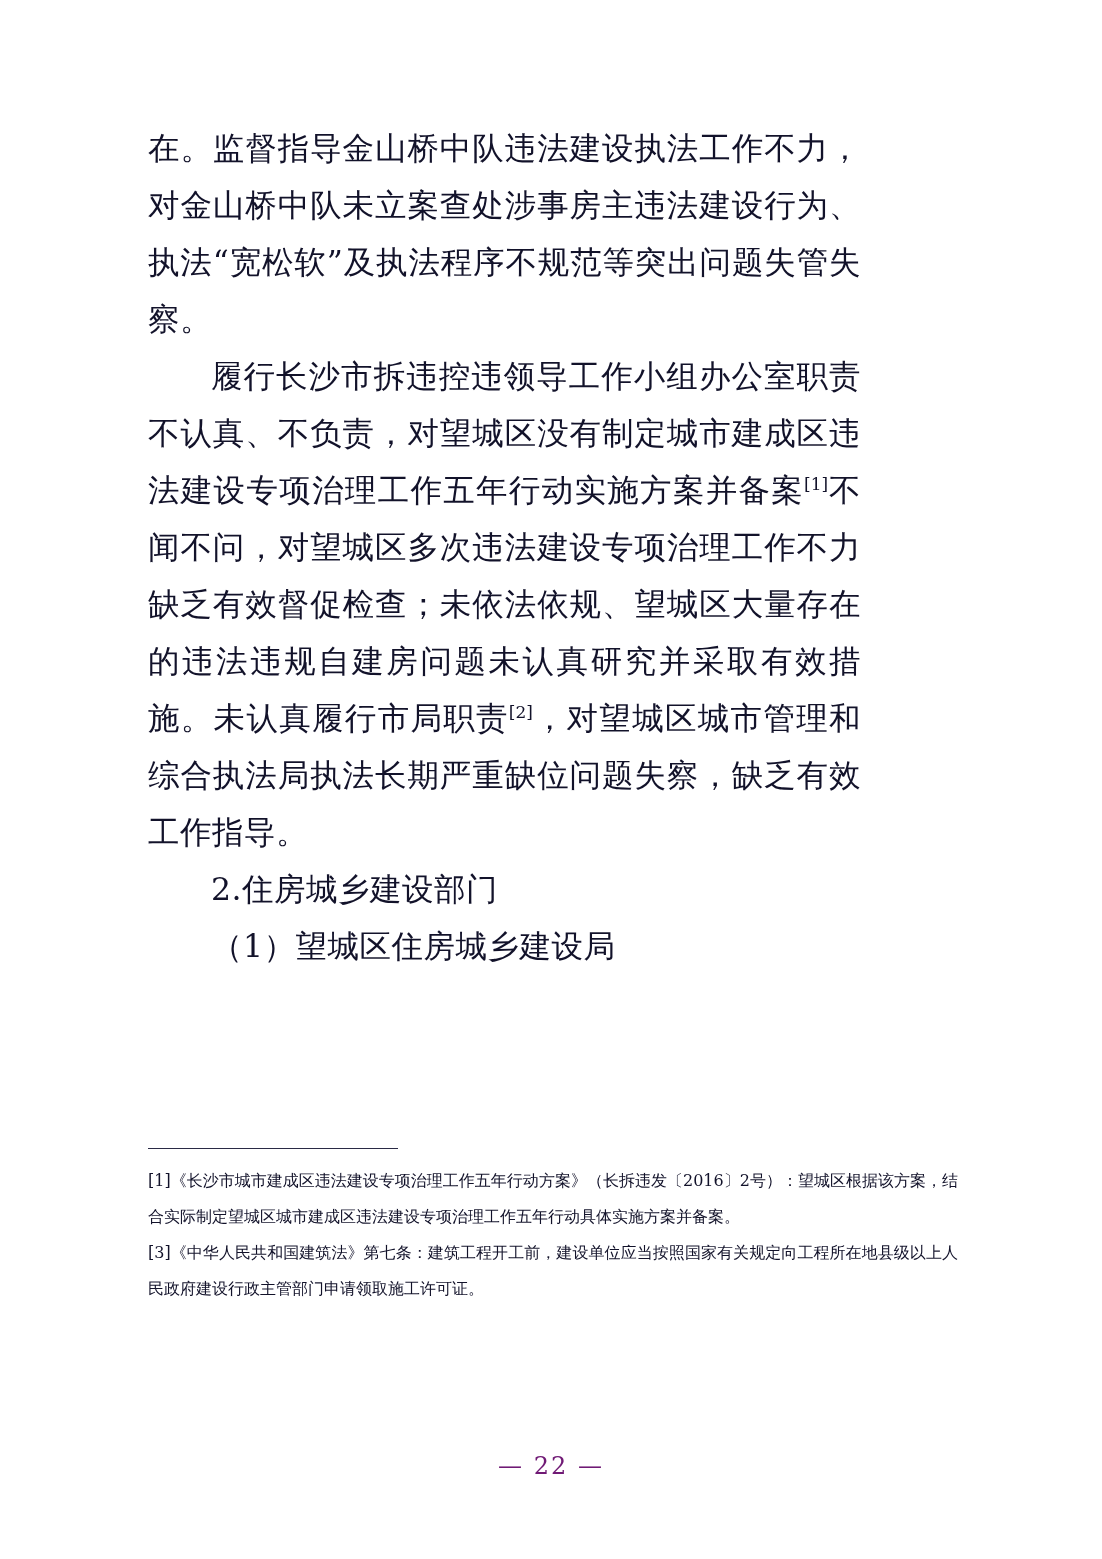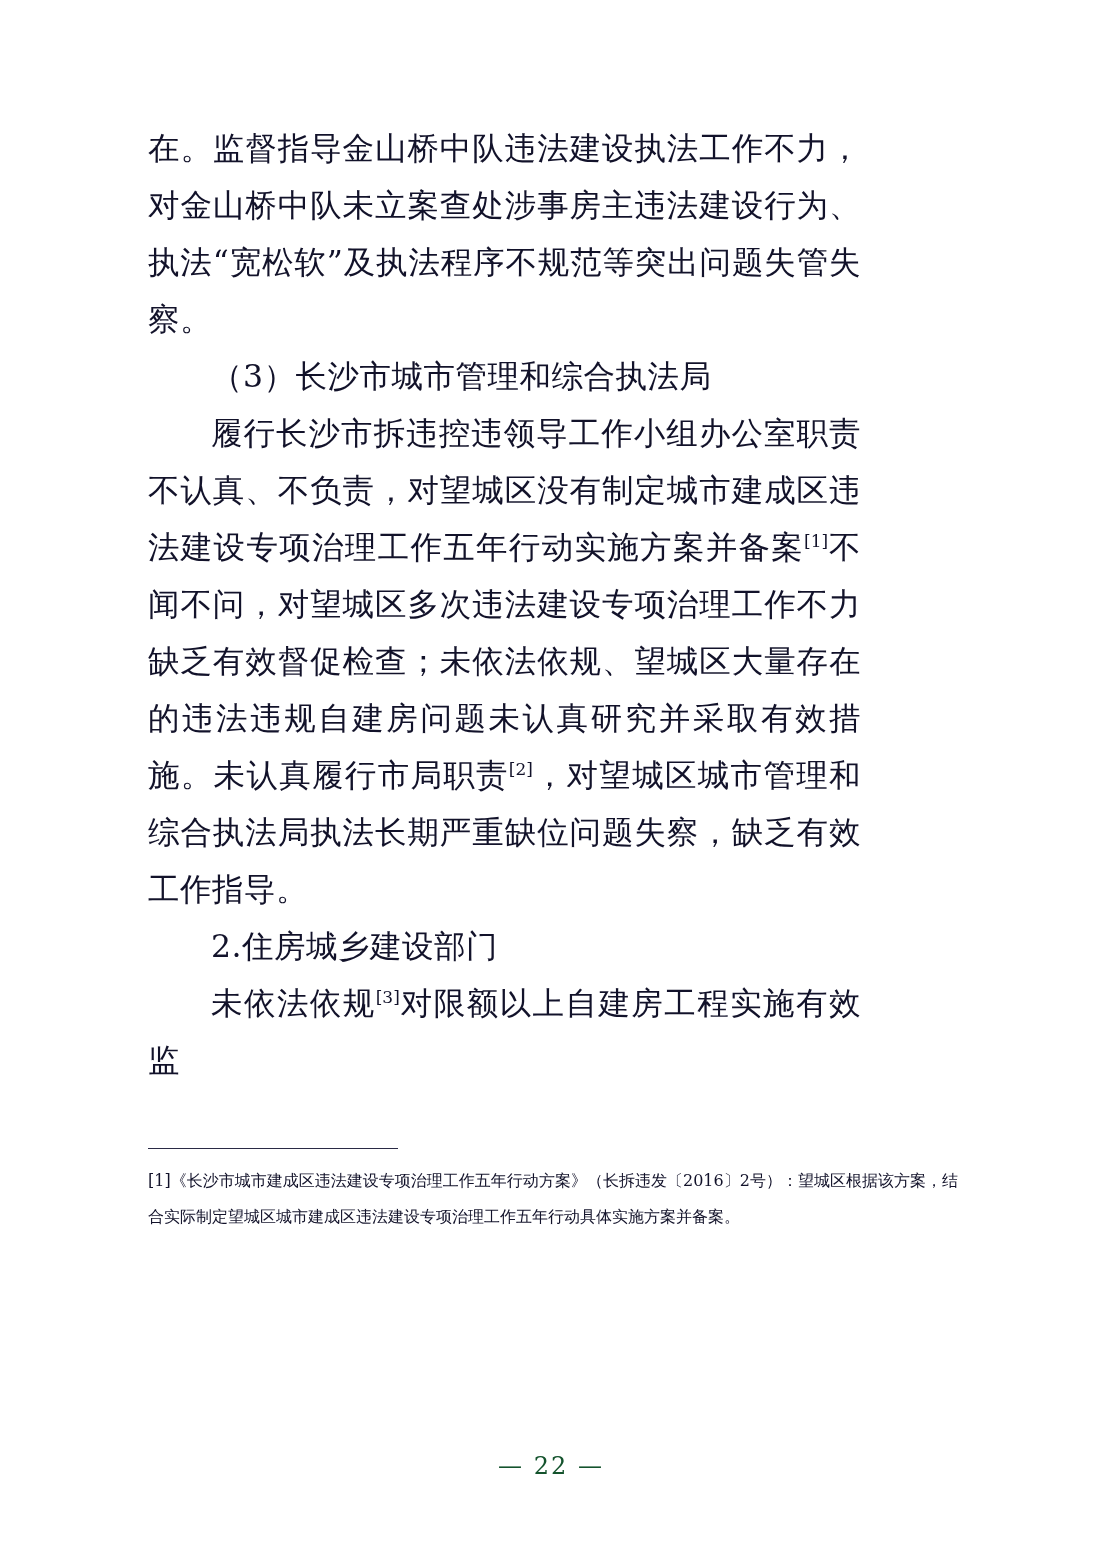--- a/index.html
+++ b/index.html
@@ -65,39 +65,39 @@
   .footnotes p {
     margin: 0;
   }
   .page-number {
     position: absolute;
     left: 0;
     right: 0;
     top: 1452px;
     text-align: center;
     font-size: 24px;
-    color: #14532d;
+    color: #701a75;
     letter-spacing: 2px;
   }
 </style>
 </head>
 <body>
 
 <div class="page">
 
   <div class="body-text">
     <p>在。监督指导金山桥中队违法建设执法工作不力，对金山桥中队未立案查处涉事房主违法建设行为、执法“宽松软”及执法程序不规范等突出问题失管失察。</p>
-    <p class="indent">（3）长沙市城市管理和综合执法局</p>
     <p class="indent"><span>履行长沙市拆违控违领导工作小组办公室职责不认真、不负责，对望城区没有制定城市建成区违法建设专项治理工作五年行动实施方案并备案</span><sup class="fn">[1]</sup><span>不闻不问，对望城区多次违法建设专项治理工作不力缺乏有效督促检查；未依法依规、望城区大量存在的违法违规自建房问题未认真研究并采取有效措施。未认真履行市局职责</span><sup class="fn">[2]</sup><span>，对望城区城市管理和综合执法局执法长期严重缺位问题失察，缺乏有效工作指导。</span></p>
     <p class="indent">2.住房城乡建设部门</p>
-    <p class="indent"><span>未依法依规</span><sup class="fn">[3]</sup><span>对限额以上自建房工程实施有效监</span></p>
+    <p class="indent">（1）望城区住房城乡建设局</p>
   </div>
 
 </div>
 
 <div class="footnote-area">
   <div class="fn-rule"></div>
   <div class="footnotes">
     <p>[1]《长沙市城市建成区违法建设专项治理工作五年行动方案》（长拆违发〔2016〕2号）：望城区根据该方案，结合实际制定望城区城市建成区违法建设专项治理工作五年行动具体实施方案并备案。</p>
+    <p>[3]《中华人民共和国建筑法》第七条：建筑工程开工前，建设单位应当按照国家有关规定向工程所在地县级以上人民政府建设行政主管部门申请领取施工许可证。</p>
   </div>
 </div>
 
 <div class="page-number">— 22 —</div>
 
 </body></html>

